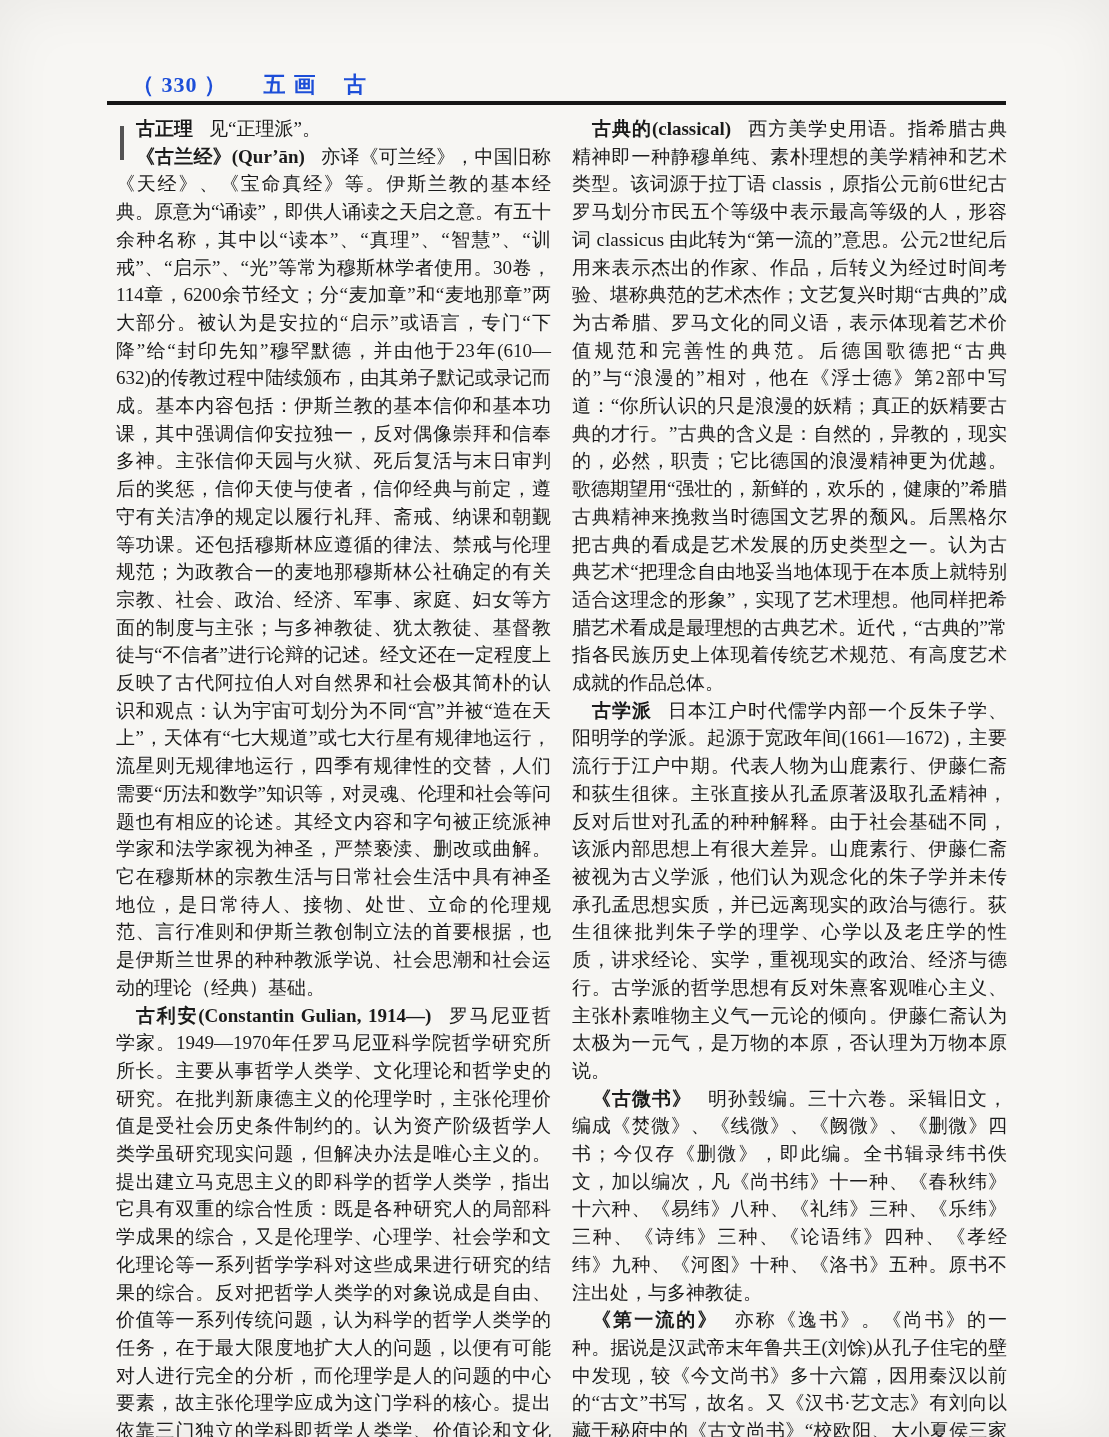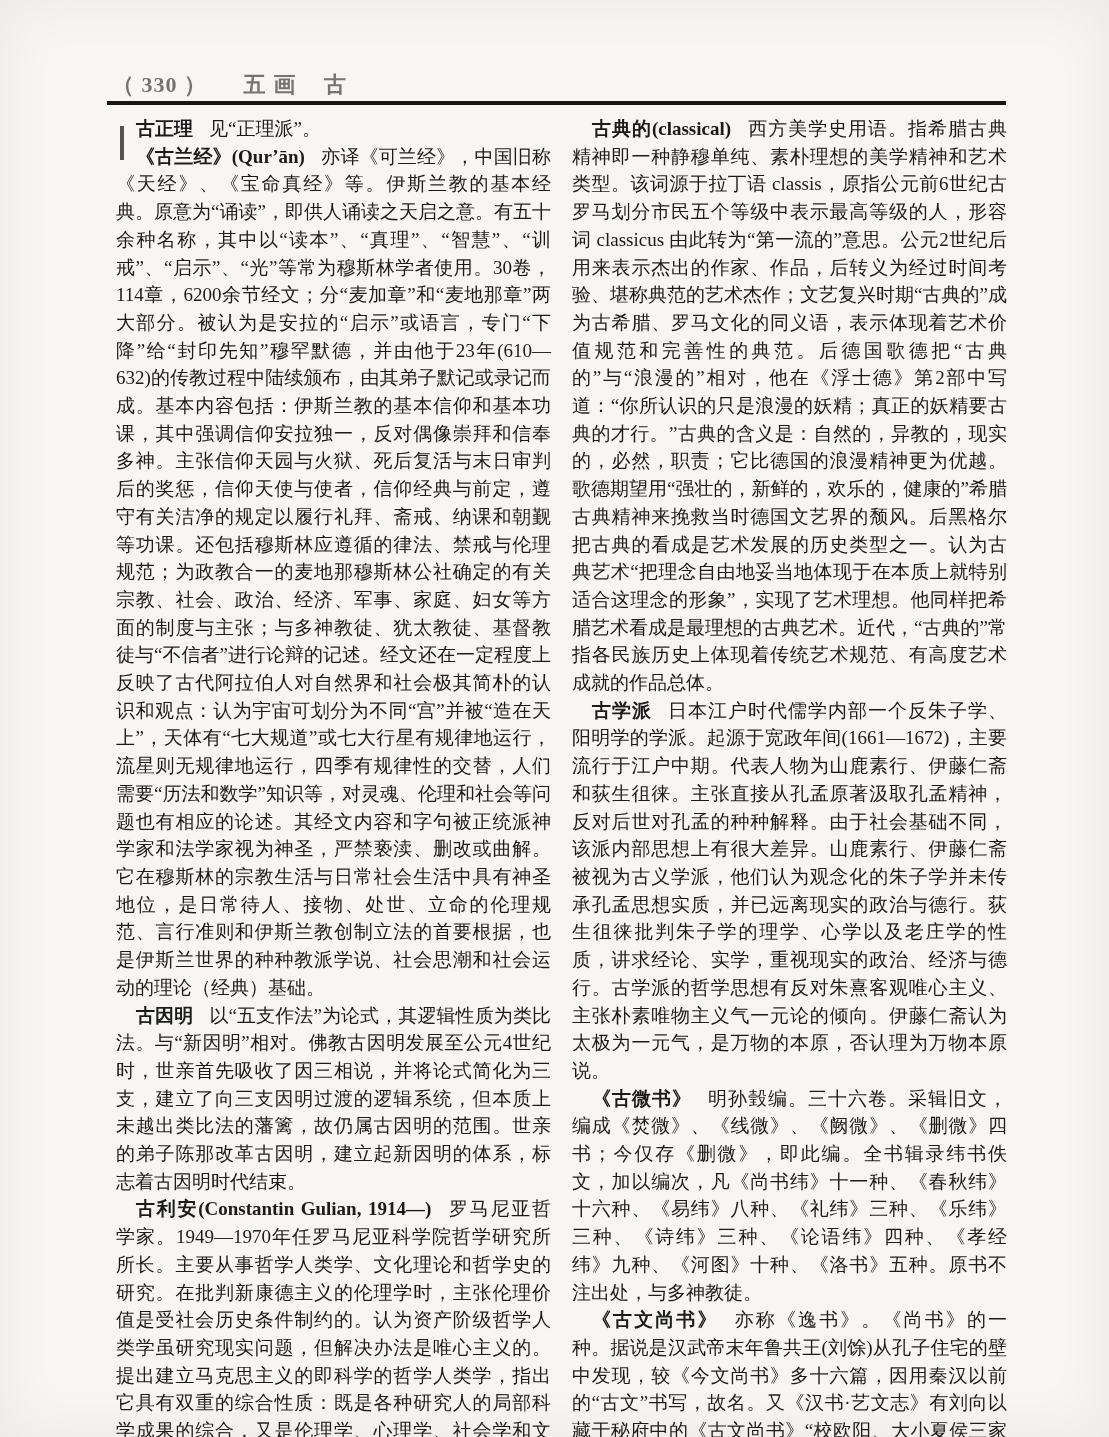--- a/index.html
+++ b/index.html
@@ -6,22 +6,22 @@
   body {
     width:1109px; height:1437px;
     background:#f7f6f3;
     box-shadow: inset 0 0 60px rgba(0,0,0,0.06);
     position:relative;
     font-family:"Liberation Serif","DejaVu Serif",serif;
     color:#1b1b1b;
     overflow:hidden;
   }
   .page-header {
-    position:absolute; top:70px; left:112px;
-    font-size:22px; font-weight:bold; color:#737373;
+    position:absolute; top:70px; left:132px;
+    font-size:22px; font-weight:bold; color:#1d4ed8;
     white-space:nowrap; letter-spacing:1px;
   }
   .page-header .section { margin-left:30px; letter-spacing:8px; }
   .page-header .radical { margin-left:14px; }
   .header-rule {
     position:absolute; top:101px; left:107px;
     width:899px; height:4px; background:#161616;
   }
   .scan-artifact {
     position:absolute; top:126px; left:120px;
@@ -54,34 +54,31 @@
 
 <div class="columns">
   <div class="col">
     <p class="entry">
       <span class="head"><span class="term">古正理</span><span class="suffix"></span></span><span class="body">见“正理派”。</span>
     </p>
     <p class="entry">
       <span class="head"><span class="term">《古兰经》</span><span class="suffix">(Qur’ān)</span></span><span class="body">亦译《可兰经》，中国旧称《天经》、《宝命真经》等。伊斯兰教的基本经典。原意为“诵读”，即供人诵读之天启之意。有五十余种名称，其中以“读本”、“真理”、“智慧”、“训戒”、“启示”、“光”等常为穆斯林学者使用。30卷，114章，6200余节经文；分“麦加章”和“麦地那章”两大部分。被认为是安拉的“启示”或语言，专门“下降”给“封印先知”穆罕默德，并由他于23年(610—632)的传教过程中陆续颁布，由其弟子默记或录记而成。基本内容包括：伊斯兰教的基本信仰和基本功课，其中强调信仰安拉独一，反对偶像崇拜和信奉多神。主张信仰天园与火狱、死后复活与末日审判后的奖惩，信仰天使与使者，信仰经典与前定，遵守有关洁净的规定以履行礼拜、斋戒、纳课和朝觐等功课。还包括穆斯林应遵循的律法、禁戒与伦理规范；为政教合一的麦地那穆斯林公社确定的有关宗教、社会、政治、经济、军事、家庭、妇女等方面的制度与主张；与多神教徒、犹太教徒、基督教徒与“不信者”进行论辩的记述。经文还在一定程度上反映了古代阿拉伯人对自然界和社会极其简朴的认识和观点：认为宇宙可划分为不同“宫”并被“造在天上”，天体有“七大规道”或七大行星有规律地运行，流星则无规律地运行，四季有规律性的交替，人们需要“历法和数学”知识等，对灵魂、伦理和社会等问题也有相应的论述。其经文内容和字句被正统派神学家和法学家视为神圣，严禁亵渎、删改或曲解。它在穆斯林的宗教生活与日常社会生活中具有神圣地位，是日常待人、接物、处世、立命的伦理规范、言行准则和伊斯兰教创制立法的首要根据，也是伊斯兰世界的种种教派学说、社会思潮和社会运动的理论（经典）基础。</span>
     </p>
     <p class="entry">
-      <span class="head"><span class="term">古因明</span><span class="suffix"></span></span><span class="body">以“五支作法”为论式，其逻辑性质为类比法。与“新因明”相对。佛教古因明发展至公元4世纪时，世亲首先吸收了因三相说，并将论式简化为三支，建立了向三支因明过渡的逻辑系统，但本质上未越出类比法的藩篱，故仍属古因明的范围。世亲的弟子陈那改革古因明，建立起新因明的体系，标志着古因明时代结束。</span>
-    </p>
-    <p class="entry">
       <span class="head"><span class="term">古利安</span><span class="suffix">(Constantin Gulian, 1914—)</span></span><span class="body">罗马尼亚哲学家。1949—1970年任罗马尼亚科学院哲学研究所所长。主要从事哲学人类学、文化理论和哲学史的研究。在批判新康德主义的伦理学时，主张伦理价值是受社会历史条件制约的。认为资产阶级哲学人类学虽研究现实问题，但解决办法是唯心主义的。提出建立马克思主义的即科学的哲学人类学，指出它具有双重的综合性质：既是各种研究人的局部科学成果的综合，又是伦理学、心理学、社会学和文化理论等一系列哲学学科对这些成果进行研究的结果的综合。反对把哲学人类学的对象说成是自由、价值等一系列传统问题，认为科学的哲学人类学的任务，在于最大限度地扩大人的问题，以便有可能对人进行完全的分析，而伦理学是人的问题的中心要素，故主张伦理学应成为这门学科的核心。提出依靠三门独立的学科即哲学人类学、价值论和文化哲学来研究人的问题。主要著作有《黑格尔哲学的体系和方法》(1957—1963)、《人的问题，试论哲学人类学》(1966)、《人道主义和文化的起源》(1968)、《马克思主义的哲学人类学》(1972)、《现代哲学史导论》(1974)。</span>
     </p>
   </div>
   <div class="col">
     <p class="entry">
       <span class="head"><span class="term">古典的</span><span class="suffix">(classical)</span></span><span class="body">西方美学史用语。指希腊古典精神即一种静穆单纯、素朴理想的美学精神和艺术类型。该词源于拉丁语 classis，原指公元前6世纪古罗马划分市民五个等级中表示最高等级的人，形容词 classicus 由此转为“第一流的”意思。公元2世纪后用来表示杰出的作家、作品，后转义为经过时间考验、堪称典范的艺术杰作；文艺复兴时期“古典的”成为古希腊、罗马文化的同义语，表示体现着艺术价值规范和完善性的典范。后德国歌德把“古典的”与“浪漫的”相对，他在《浮士德》第2部中写道：“你所认识的只是浪漫的妖精；真正的妖精要古典的才行。”古典的含义是：自然的，异教的，现实的，必然，职责；它比德国的浪漫精神更为优越。歌德期望用“强壮的，新鲜的，欢乐的，健康的”希腊古典精神来挽救当时德国文艺界的颓风。后黑格尔把古典的看成是艺术发展的历史类型之一。认为古典艺术“把理念自由地妥当地体现于在本质上就特别适合这理念的形象”，实现了艺术理想。他同样把希腊艺术看成是最理想的古典艺术。近代，“古典的”常指各民族历史上体现着传统艺术规范、有高度艺术成就的作品总体。</span>
     </p>
     <p class="entry">
       <span class="head"><span class="term">古学派</span><span class="suffix"></span></span><span class="body">日本江户时代儒学内部一个反朱子学、阳明学的学派。起源于宽政年间(1661—1672)，主要流行于江户中期。代表人物为山鹿素行、伊藤仁斋和荻生徂徕。主张直接从孔孟原著汲取孔孟精神，反对后世对孔孟的种种解释。由于社会基础不同，该派内部思想上有很大差异。山鹿素行、伊藤仁斋被视为古义学派，他们认为观念化的朱子学并未传承孔孟思想实质，并已远离现实的政治与德行。荻生徂徕批判朱子学的理学、心学以及老庄学的性质，讲求经论、实学，重视现实的政治、经济与德行。古学派的哲学思想有反对朱熹客观唯心主义、主张朴素唯物主义气一元论的倾向。伊藤仁斋认为太极为一元气，是万物的本原，否认理为万物本原说。</span>
     </p>
     <p class="entry">
       <span class="head"><span class="term">《古微书》</span><span class="suffix"></span></span><span class="body">明孙瑴编。三十六卷。采辑旧文，编成《焚微》、《线微》、《阙微》、《删微》四书；今仅存《删微》，即此编。全书辑录纬书佚文，加以编次，凡《尚书纬》十一种、《春秋纬》十六种、《易纬》八种、《礼纬》三种、《乐纬》三种、《诗纬》三种、《论语纬》四种、《孝经纬》九种、《河图》十种、《洛书》五种。原书不注出处，与多神教徒。</span>
     </p>
     <p class="entry">
-      <span class="head"><span class="term">《古文尚书》</span><span class="suffix"></span></span><span class="body">亦称《逸书》。《尚书》的一种。据说是汉武帝末年鲁共王(刘馀)从孔子住宅的壁中发现，较《今文尚书》多十六篇，因用秦汉以前的“古文”书写，故名。又《汉书·艺文志》有刘向以藏于秘府中的《古文尚书》“校欧阳、大小夏侯三家经文”等语，东汉杜林也说曾得漆书《古文尚书》一卷。这些书，历代古文经学家以为可信，近代今文经学家如魏源、龚自珍、康有为等疑为伪造。《古文尚书》现只存篇目，佚文见《汉书·律历志》等。又今本《十三经注疏》中的“古文尚书”，系东晋梅赜所献的伪《古文尚书》，与这种汉《古文尚书》不同。参见“《尚书》”。</span>
+      <span class="head"><span class="term">《第一流的》</span><span class="suffix"></span></span><span class="body">亦称《逸书》。《尚书》的一种。据说是汉武帝末年鲁共王(刘馀)从孔子住宅的壁中发现，较《今文尚书》多十六篇，因用秦汉以前的“古文”书写，故名。又《汉书·艺文志》有刘向以藏于秘府中的《古文尚书》“校欧阳、大小夏侯三家经文”等语，东汉杜林也说曾得漆书《古文尚书》一卷。这些书，历代古文经学家以为可信，近代今文经学家如魏源、龚自珍、康有为等疑为伪造。《古文尚书》现只存篇目，佚文见《汉书·律历志》等。又今本《十三经注疏》中的“古文尚书”，系东晋梅赜所献的伪《古文尚书》，与这种汉《古文尚书》不同。参见“《尚书》”。</span>
     </p>
 
   </div>
 </div>
 
 </body></html>

